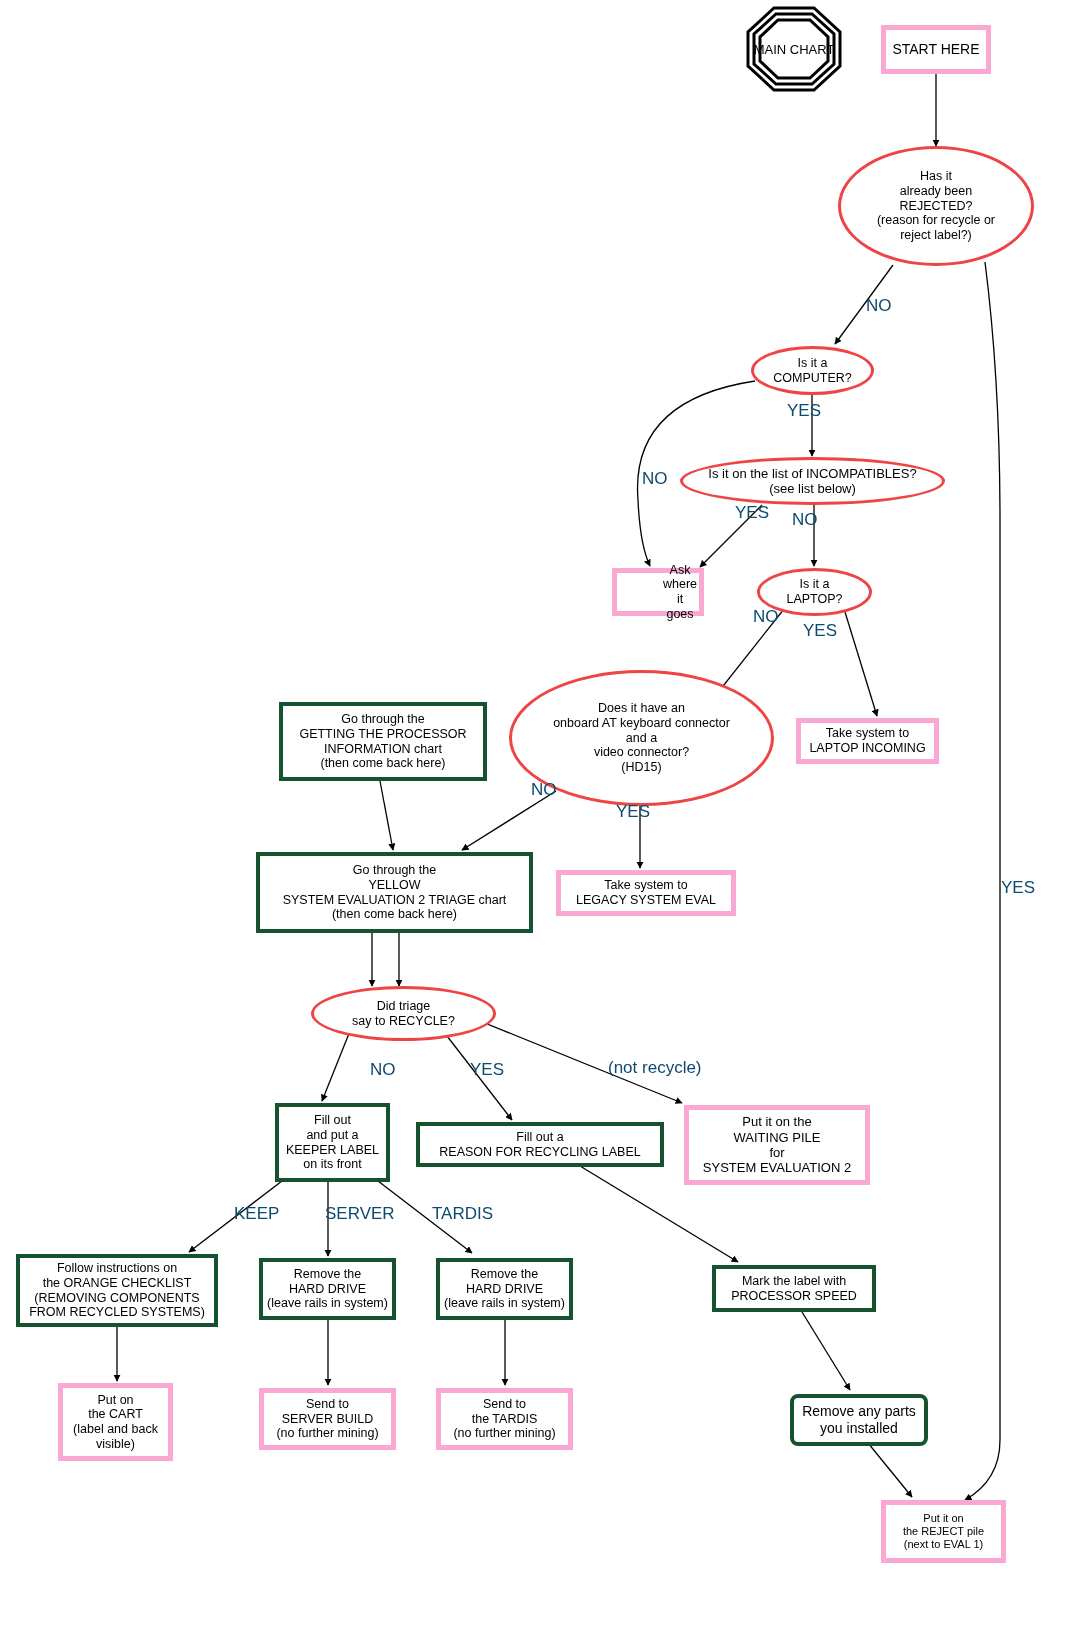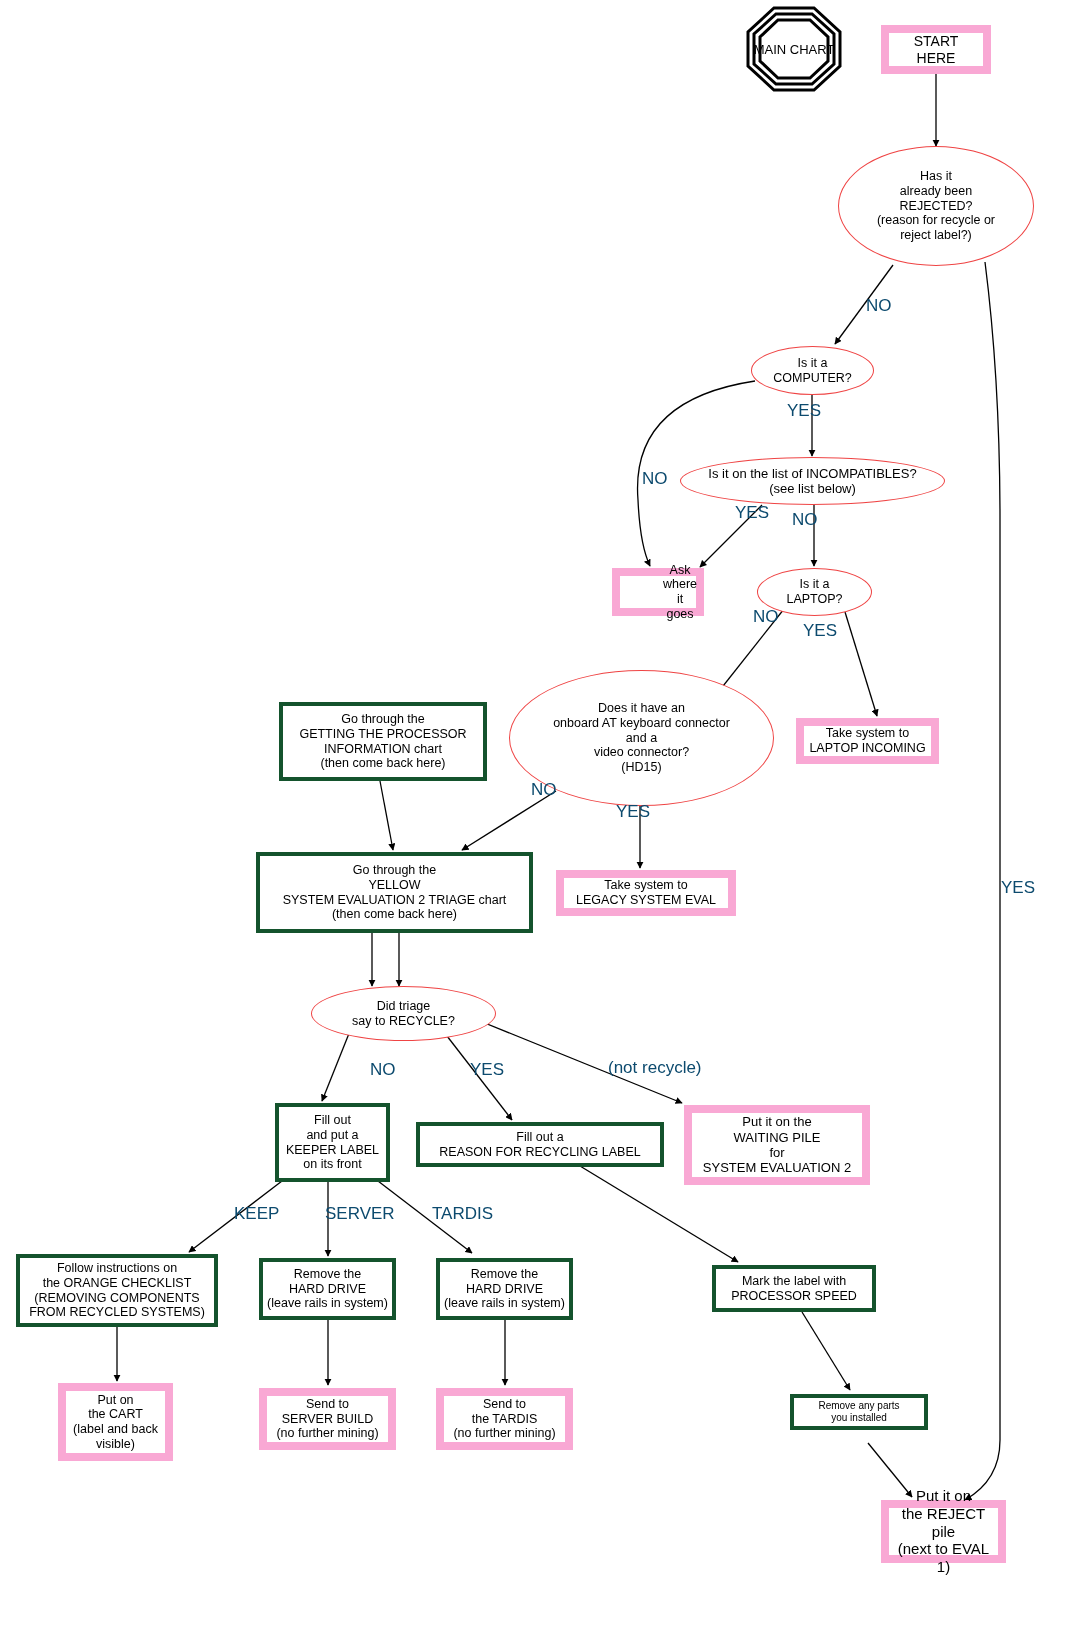--- a/index.html
+++ b/index.html
@@ -36,24 +36,24 @@
   }
   .node .txt {
     display: block;
     white-space: pre-line;
     padding: 0 4px;
   }
   .box-thin {
     border: 4px solid #14532d;
   }
   .box-thick {
-    border: 8px solid #f9a8d4;
+    border: 5px solid #f9a8d4;
   }
   .ellipse {
-    border: 1px solid #ef4444;
+    border: 3px solid #ef4444;
     border-radius: 50%;
   }
   .octa-wrap {
     position: absolute;
     display: flex;
     align-items: center;
     justify-content: center;
     text-align: center;
   }
   .edge-label {
@@ -266,26 +266,26 @@
 SERVER BUILD
 (no further mining)</span>
   </div>
 
   <div class="node box-thick" style="left:436px; top:1388px; width:137px; height:62px; font-size:12.5px;">
     <span class="txt">Send to
 the TARDIS
 (no further mining)</span>
   </div>
 
-  <div class="node box-thin" style="left:790px; top:1394px; width:138px; height:36px; font-size:10px;">
+  <div class="node box-thin" style="left:790px; top:1394px; width:138px; height:52px; font-size:14px;border-radius:8px;">
     <span class="txt">Remove any parts
 you installed</span>
   </div>
 
-  <div class="node box-thick" style="left:881px; top:1500px; width:125px; height:63px; font-size:15px;">
+  <div class="node box-thick" style="left:881px; top:1500px; width:125px; height:63px; font-size:11px;">
     <span class="txt">Put it on
 the REJECT pile
 (next to EVAL 1)</span>
   </div>
 
   <div class="edge-label" style="left:866px; top:296px; font-size:17px;">NO</div>
 
   <div class="edge-label" style="left:1001px; top:878px; font-size:17px;">YES</div>
 
   <div class="edge-label" style="left:787px; top:401px; font-size:17px;">YES</div>

